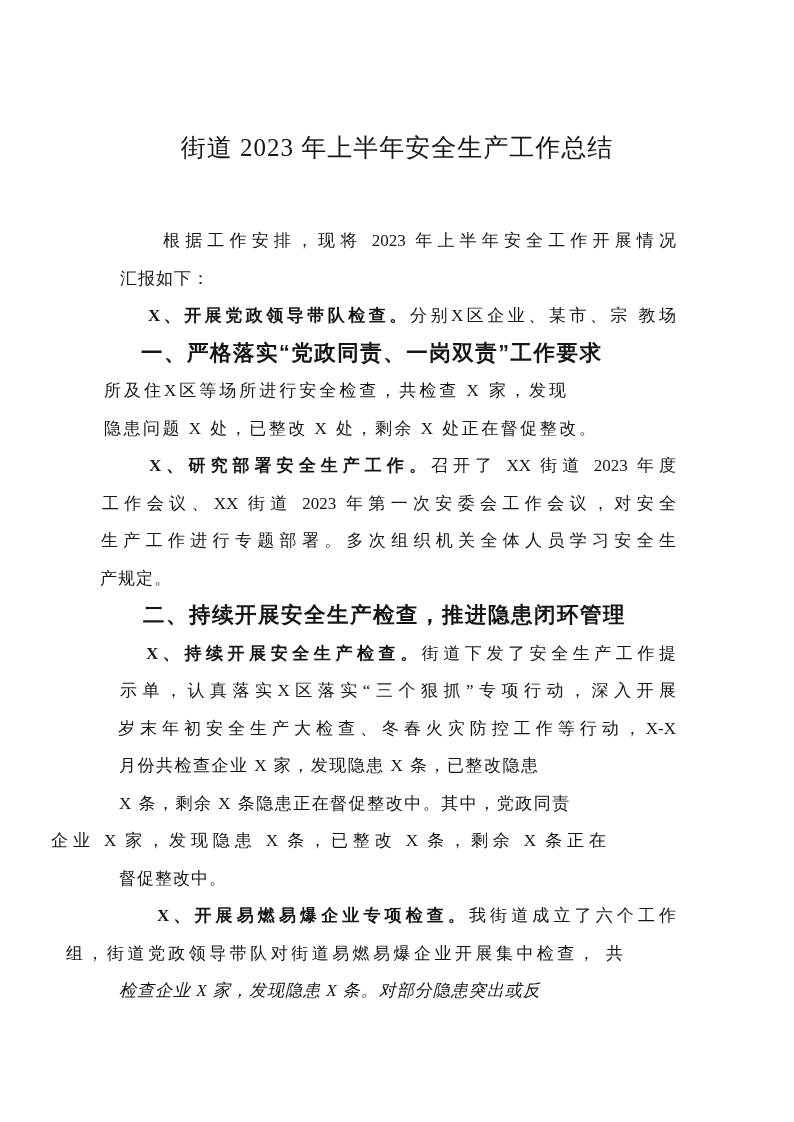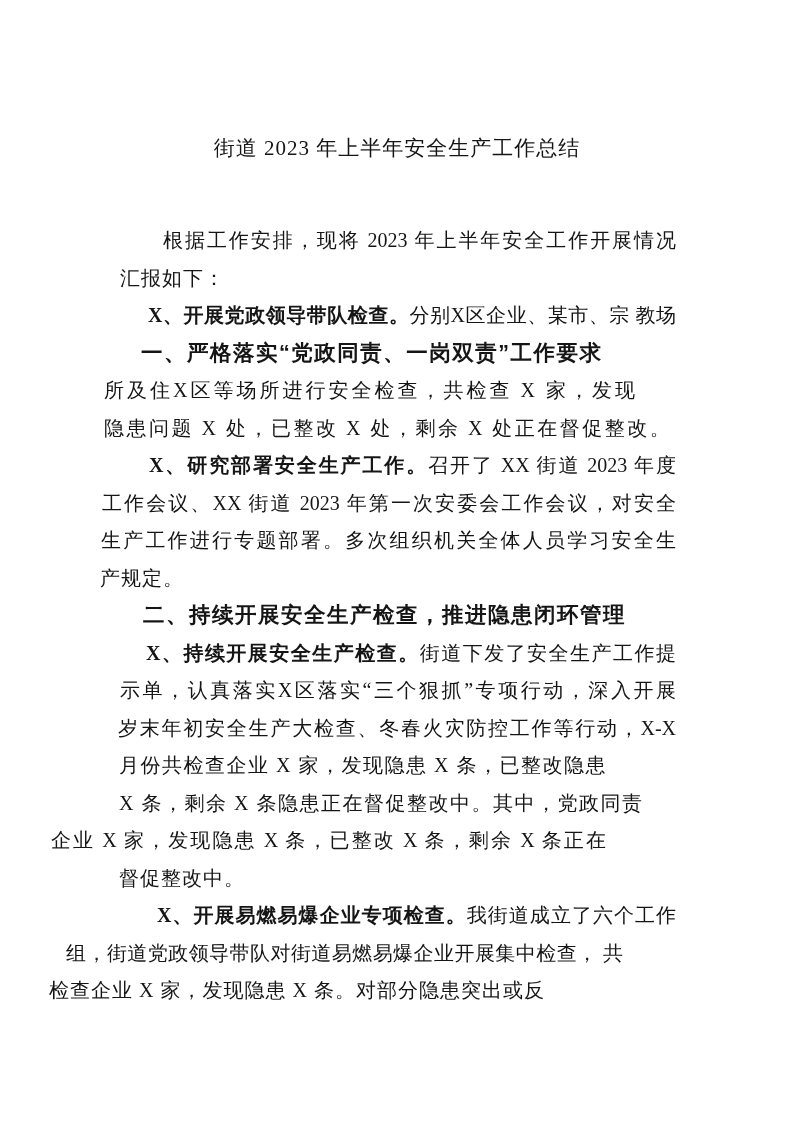--- a/index.html
+++ b/index.html
@@ -15,36 +15,36 @@
     overflow: hidden;
     color: #151515;
     font-family: "Liberation Serif", "DejaVu Serif", serif;
   }
   .doc-title {
     position: absolute;
     top: 127px;
     left: 0;
     width: 100%;
     text-align: center;
-    font-size: 21px;
+    font-size: 25px;
     line-height: 42px;
     font-weight: normal;
     letter-spacing: 1px;
     white-space: nowrap;
   }
   .doc-body {
     position: absolute;
     top: 222px;
     left: 0;
     width: 794px;
   }
   .line {
     height: 37.5px;
     line-height: 37.5px;
-    font-size: 20px;
+    font-size: 17px;
     letter-spacing: 1px;
     white-space: nowrap;
   }
   .line.j {
     text-align: justify;
     text-align-last: justify;
     letter-spacing: normal;
     white-space: normal;
   }
   .line.h {
@@ -76,15 +76,15 @@
       <div class="line h" style="margin-left: 143px;"><span class="b">二、持续开展安全生产检查，推进隐患闭环管理</span></div>
       <div class="line j" style="margin-left: 146px; width: 530px;"><span class="b">X、持续开展安全生产检查。</span><span>街道下发了安全生产工作提</span></div>
       <div class="line j" style="margin-left: 120px; width: 556px;"><span>示单，认真落实X区落实“三个狠抓”专项行动，深入开展</span></div>
       <div class="line j" style="margin-left: 118px; width: 558px;"><span>岁末年初安全生产大检查、冬春火灾防控工作等行动，X-X</span></div>
       <div class="line" style="margin-left: 119px; letter-spacing: 1.5px;"><span>月份共检查企业 X 家，发现隐患 X 条，已整改隐患</span></div>
       <div class="line" style="margin-left: 119px; letter-spacing: 1.5px;"><span>X 条，剩余 X 条隐患正在督促整改中。其中，党政同责</span></div>
       <div class="line j" style="margin-left: 51px; width: 555px;"><span>企业 X 家，发现隐患 X 条，已整改 X 条，剩余 X 条正在</span></div>
       <div class="line" style="margin-left: 119px;"><span>督促整改中。</span></div>
       <div class="line j" style="margin-left: 157px; width: 519px;"><span class="b">X、开展易燃易爆企业专项检查。</span><span>我街道成立了六个工作</span></div>
       <div class="line j" style="margin-left: 66px; width: 557px;"><span>组，街道党政领导带队对街道易燃易爆企业开展集中检查， 共</span></div>
-      <div class="line" style="margin-left: 49px;"><span>检查企业 X 家，发现隐患 X 条。对部分隐患突出或反</span></div>
+      <div class="line" style="margin-left: 119px; font-style: italic;"><span>检查企业 X 家，发现隐患 X 条。对部分隐患突出或反</span></div>
     </div>
 </div>
 
 </body></html>

